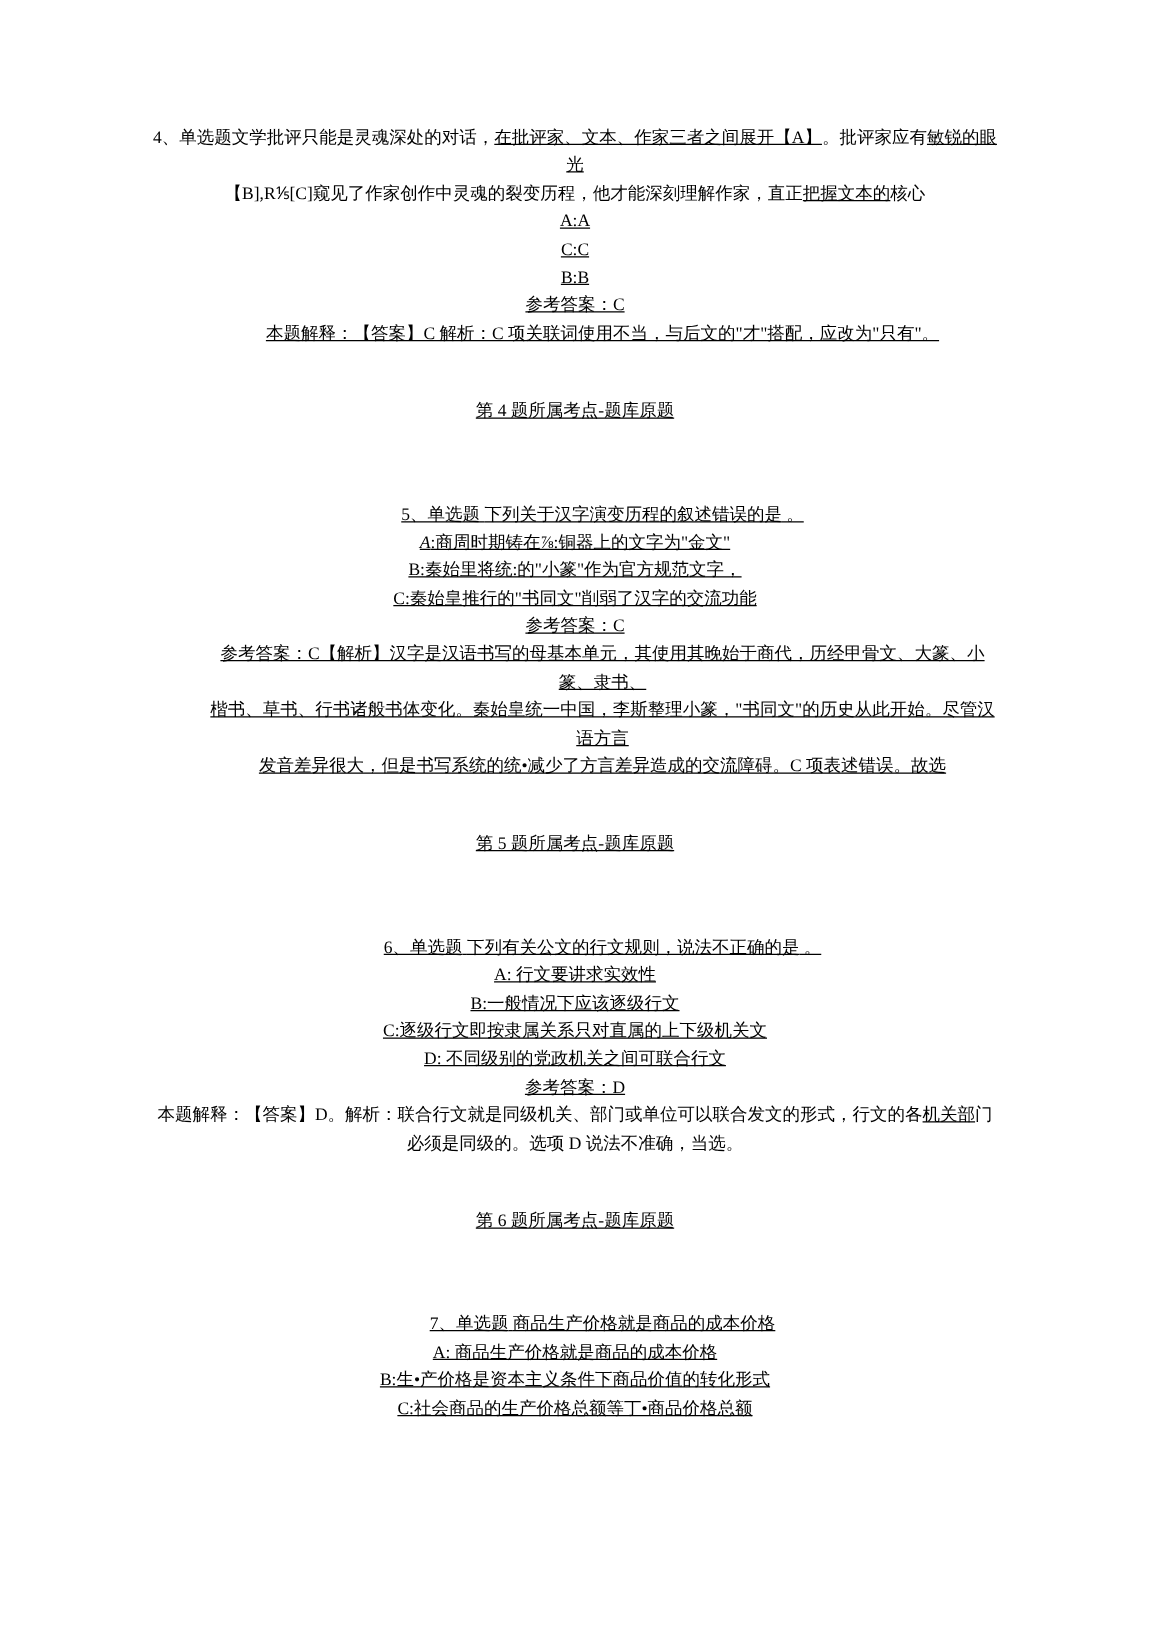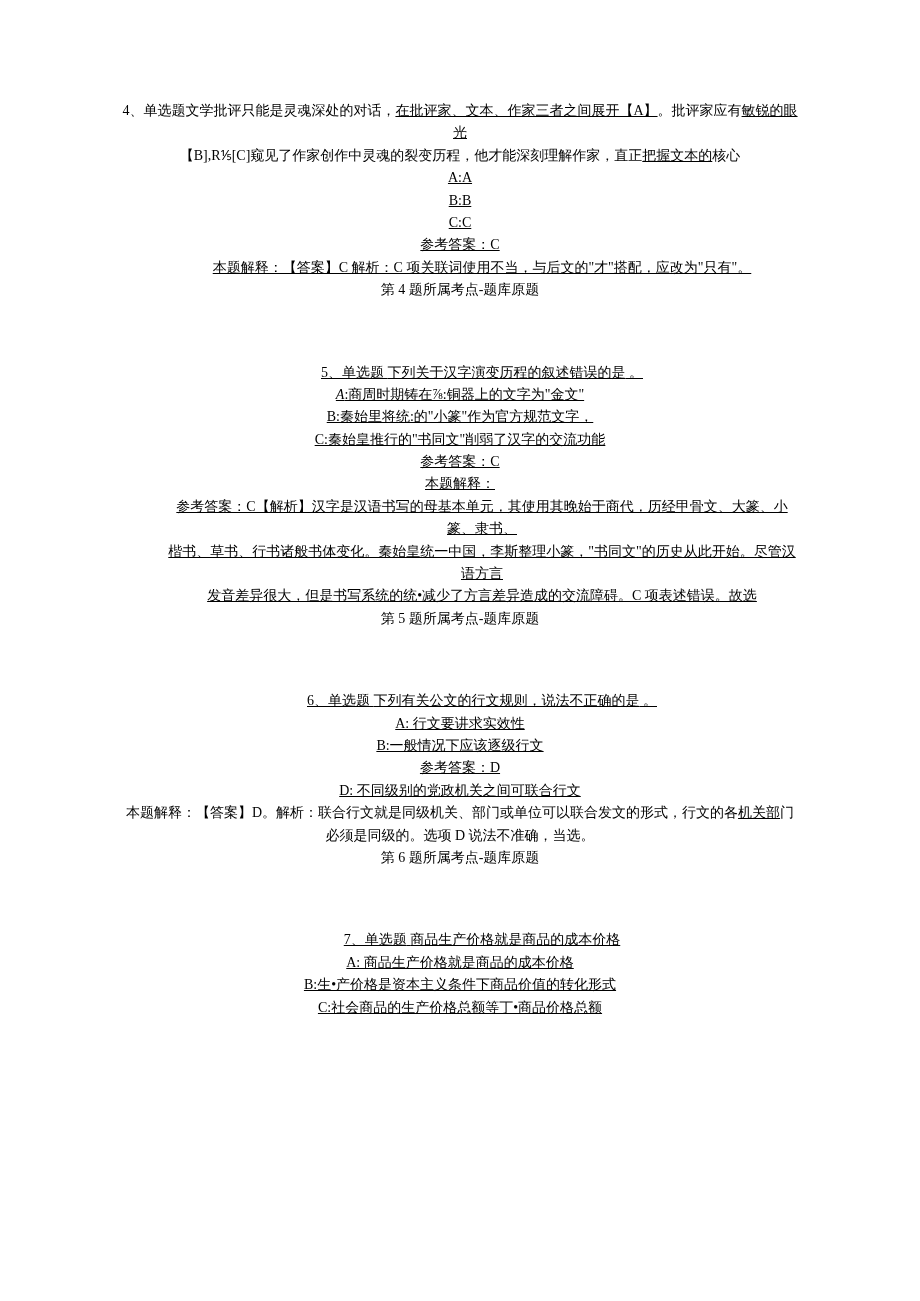--- a/index.html
+++ b/index.html
@@ -18,20 +18,22 @@
       text-align: center;
     }
     .question-text {
       text-decoration: underline;
     }
     .option {
       text-decoration: underline;
       display: block;
     }
     .topic-ref {
+      text-decoration: underline;
+      margin-top: 40px;
       margin-bottom: 50px;
     }
     .line-full {
       text-decoration: underline;
       display: block;
       margin-left: 44px;
     }
     .q-line {
       display: block;
     }
@@ -43,52 +45,52 @@
 <body>
 
 <div class="question-block">
   <div class="q-line">
     <span class="plain">4、单选题文学批评只能是灵魂深处的对话，</span><span class="question-text">在批评家、文本、作家三者之间展开【A】</span><span class="plain">。批评家应有</span><span class="question-text">敏锐的眼光</span>
   </div>
   <div class="q-line">
     <span class="plain">【B],R⅕[C]窥见了作家创作中灵魂的裂变历程，他才能深刻理解作家，直正</span><span class="question-text">把握文本的</span><span class="plain">核心</span>
   </div>
   <span class="option">A:A</span>
+  <span class="option">C:C</span>
   <span class="option">B:B</span>
-  <span class="option">C:C</span>
   <span class="option">参考答案：C</span>
   <span class="line-full">本题解释：【答案】C 解析：C 项关联词使用不当，与后文的"才"搭配，应改为"只有"。</span>
   <div class="topic-ref">第 4 题所属考点-题库原题</div>
 </div>
 
 <div class="question-block">
   <div class="q-line line-full">
     <span>5、单选题</span><span>        </span><span>下列关于汉字演变历程的叙述错误的是</span><span>          。</span>
   </div>
   <div class="q-line">
     <span style="font-style:italic;text-decoration:underline;">A</span><span class="question-text">:商周时期铸在⅞:铜器上的文字为"金文"</span>
   </div>
   <span class="option">B:秦始里将统:的"小篆"作为官方规范文字，</span>
   <span class="option">C:秦始皇推行的"书同文"削弱了汉字的交流功能</span>
   <span class="option">参考答案：C</span>
-  <span class="option">本题解释：</span>
   <span class="line-full">参考答案：C【解析】汉字是汉语书写的母基本单元，其使用其晚始于商代，历经甲骨文、大篆、小篆、隶书、</span>
   <span class="line-full">楷书、草书、行书诸般书体变化。秦始皇统一中国，李斯整理小篆，"书同文"的历史从此开始。尽管汉语方言</span>
   <span class="line-full">发音差异很大，但是书写系统的统•减少了方言差异造成的交流障碍。C 项表述错误。故选</span>
   <div class="topic-ref">第 5 题所属考点-题库原题</div>
 </div>
 
 <div class="question-block">
   <div class="q-line line-full">
     <span>6、单选题</span><span>        </span><span>下列有关公文的行文规则，说法不正确的是</span><span>          。</span>
   </div>
   <span class="option">A: 行文要讲求实效性</span>
   <span class="option">B:一般情况下应该逐级行文</span>
+  <span class="option">C:逐级行文即按隶属关系只对直属的上下级机关文</span>
+  <span class="option">D: 不同级别的党政机关之间可联合行文</span>
   <span class="option">参考答案：D</span>
-  <span class="option">D: 不同级别的党政机关之间可联合行文</span>
   <div class="q-line">
     <span class="plain">本题解释：【答案】D。解析：联合行文就是同级机关、部门或单位可以联合发文的形式，行文的各</span><span class="question-text">机关部</span><span class="plain">门必须是同级的。选项 D 说法不准确，当选。</span>
   </div>
   <div class="topic-ref">第 6 题所属考点-题库原题</div>
 </div>
 
 <div class="question-block">
   <div class="q-line line-full">
     <span>7、单选题</span><span>        </span><span>商品生产价格就是商品的成本价格</span>
   </div>

